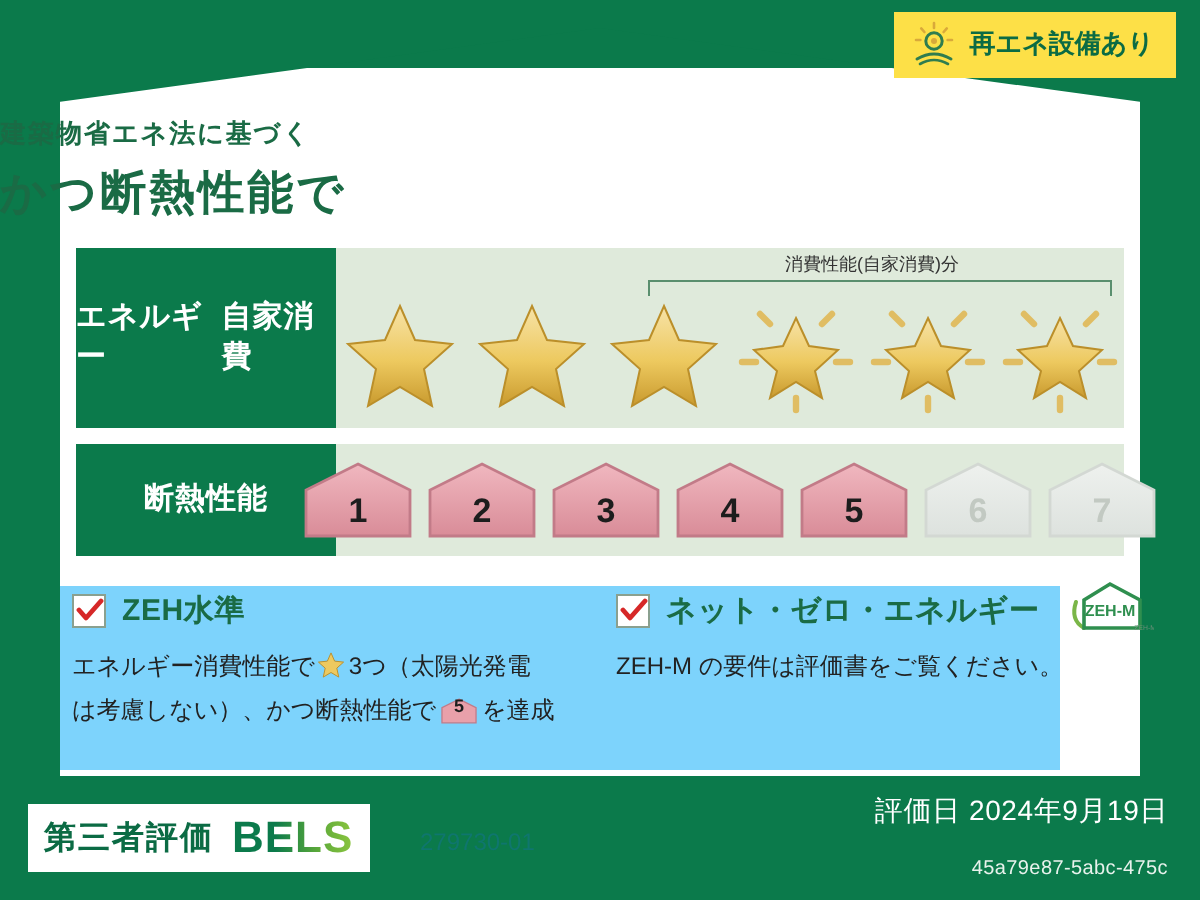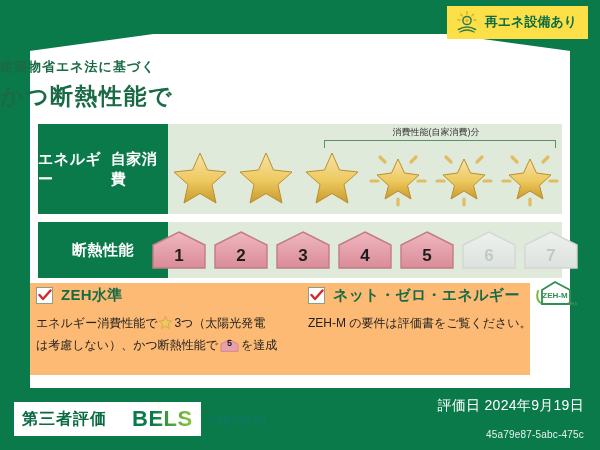--- a/index.html
+++ b/index.html
@@ -85,41 +85,41 @@
     display:flex; align-items:flex-end; justify-content:center;
   }
   .house-badge svg { position:absolute; left:0; top:0; }
   .house-badge .num {
     position:relative; z-index:2; font-size:17px; font-weight:700;
     color:#1d1d1d; line-height:1; padding-bottom:7px;
   }
   .house-badge.off .num { color:#c2c9c2; }
 
   
-  .criteria { position:absolute; left:30px; top:283px; width:500px; height:92px; z-index:5; background:#fdba74; }
+  .criteria { position:absolute; left:30px; top:293px; width:500px; height:92px; z-index:5; background:#7dd3fc; }
   .crit-col { position:absolute; top:0; width:272px; }
   .crit-col.left  { left:6px; }
   .crit-col.right { left:278px; }
   .crit-head { display:flex; align-items:center; gap:8px; height:24px; }
   .check-box {
     width:17px; height:17px; flex:none; border:1px solid #8aa08f; background:#fff;
     display:flex; align-items:center; justify-content:center;
   }
   .crit-title { font-size:15px; font-weight:700; color:#1a6b45; letter-spacing:0.3px; white-space:nowrap; }
   .crit-text { margin-top:7px; font-size:12px; color:#222222; line-height:1.55; }
   .inline-star { display:inline-block; vertical-align:-3px; margin:0 1px; }
   .inline-house { display:inline-block; vertical-align:-4px; margin:0 2px; position:relative; width:19px; height:15px; }
   .inline-house .n { position:absolute; inset:0; display:flex; align-items:flex-end; justify-content:center;
                      font-size:9px; font-weight:700; color:#1d1d1d; padding-bottom:2px; z-index:2; }
   .zehm-logo { margin-left:3px; flex:none; }
 
   
   .footer-bels {
     position:absolute; left:14px; bottom:14px; z-index:6;
-    background:#ffffff; padding:4px 8px; display:flex; align-items:center; gap:25px;
+    background:#ffffff; padding:4px 8px; display:flex; align-items:center; gap:9px;
   }
   .bels-jp { font-size:16px; font-weight:700; color:#0b6b44; letter-spacing:1px; }
   .bels-en { font-size:22px; font-weight:700; letter-spacing:0.5px;
              background:linear-gradient(90deg,#0b7a4b 0%,#0b7a4b 35%,#5aa83a 70%,#8dc63f 100%);
              -webkit-background-clip:text; background-clip:text; color:transparent; }
   .footer-cert { position:absolute; left:210px; bottom:22px; z-index:6; font-size:12px; color:#0f766e; }
   .footer-right { position:absolute; right:16px; bottom:10px; z-index:6; text-align:right; color:#ffffff; }
   .footer-date { font-size:14px; letter-spacing:0.3px;text-align:center; }
   .footer-uuid { font-size:10px; margin-top:14px; letter-spacing:0.2px; color:#e8f2ec; }
 </style>

